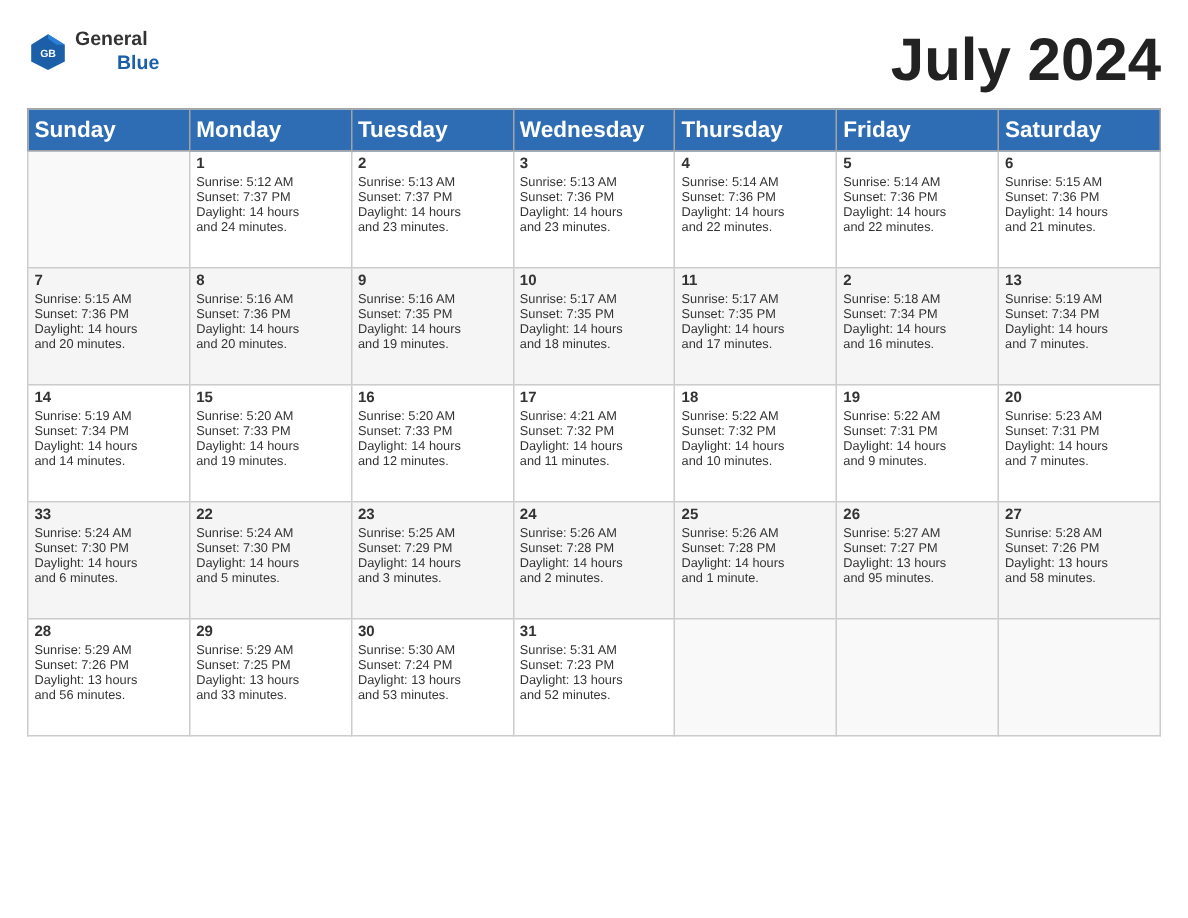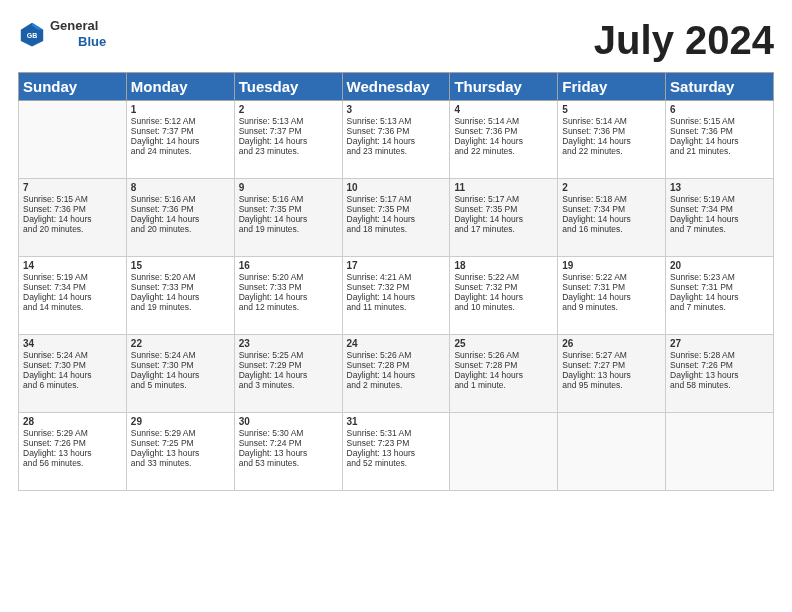--- a/index.html
+++ b/index.html
@@ -262,21 +262,21 @@
           <td>
             <span class="day-num">20</span>
             <div>Sunrise: 5:23 AM</div>
             <div>Sunset: 7:31 PM</div>
             <div>Daylight: 14 hours</div>
             <div>and 7 minutes.</div>
           </td>
         </tr>
         <tr class="row-shade">
           <td>
-            <span class="day-num">34</span>
+            <span class="day-num">33</span>
             <div>Sunrise: 5:24 AM</div>
             <div>Sunset: 7:30 PM</div>
             <div>Daylight: 14 hours</div>
             <div>and 6 minutes.</div>
           </td>
           <td>
             <span class="day-num">22</span>
             <div>Sunrise: 5:24 AM</div>
             <div>Sunset: 7:30 PM</div>
             <div>Daylight: 14 hours</div>

